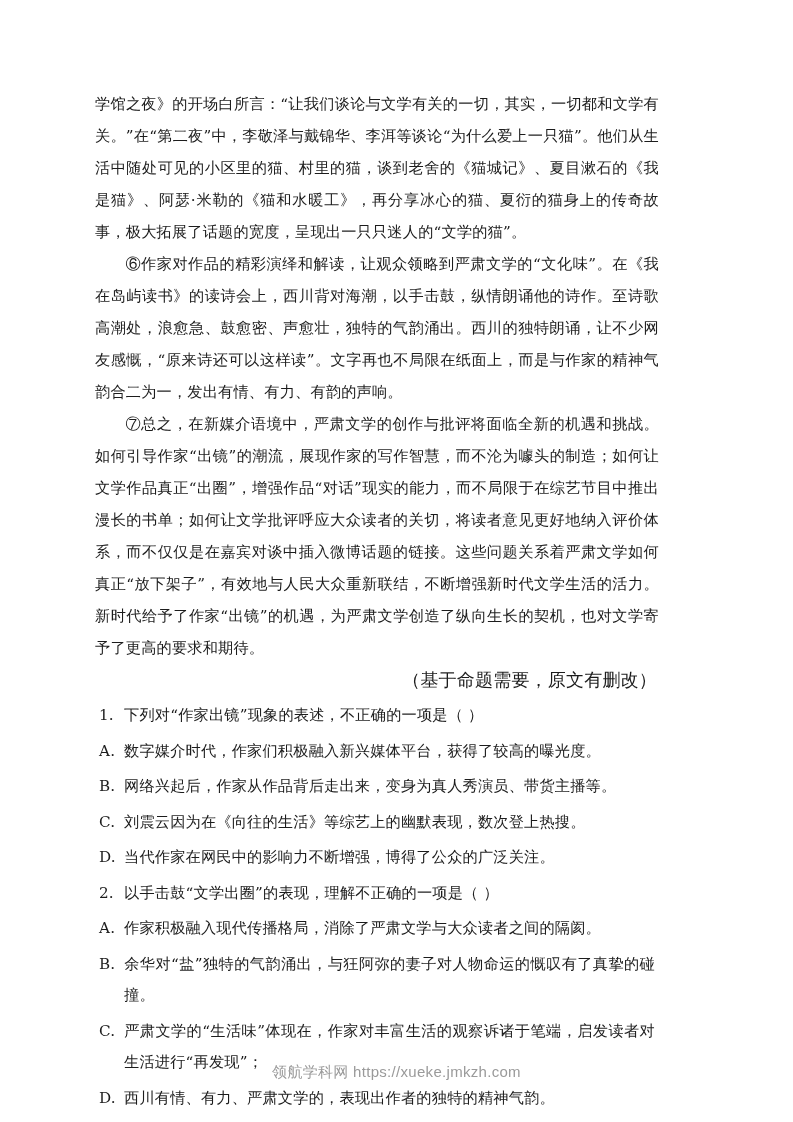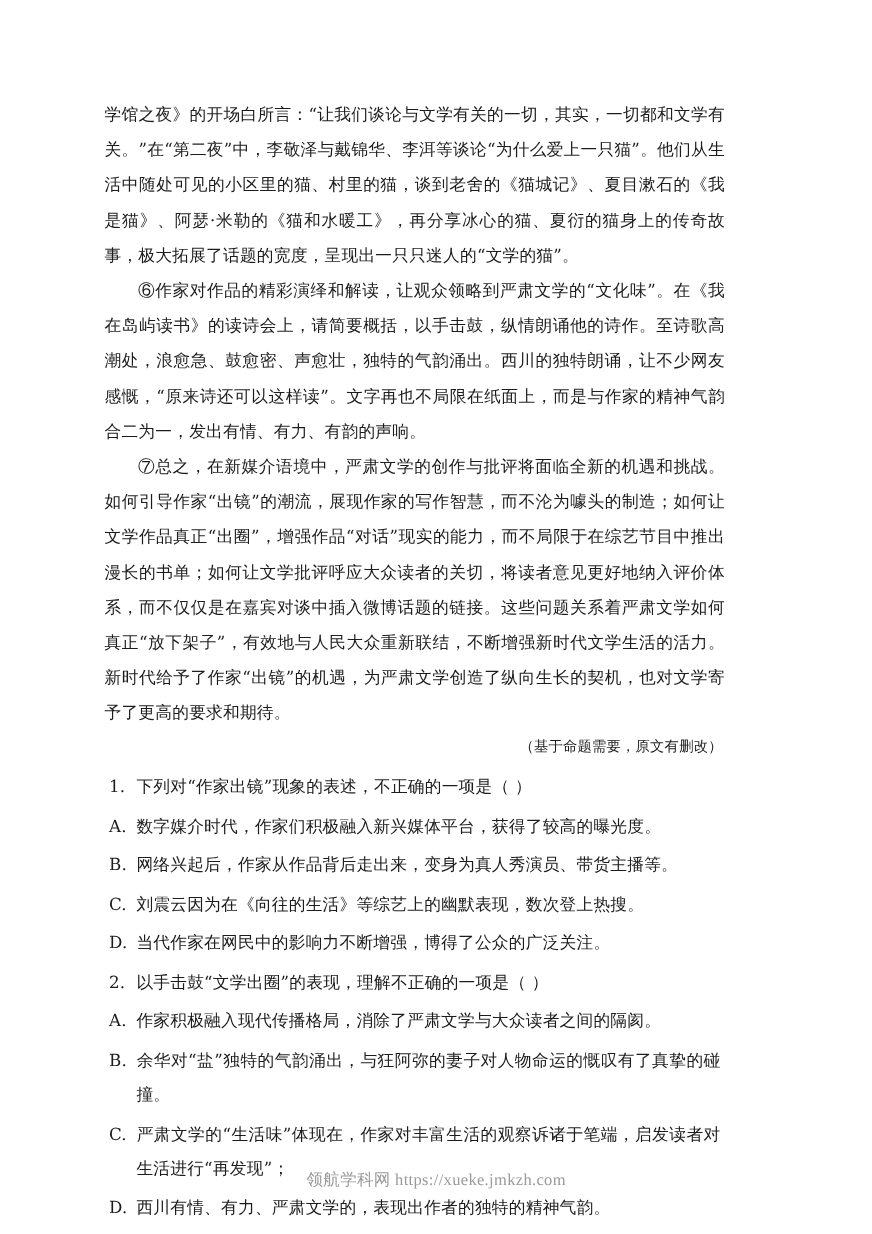--- a/index.html
+++ b/index.html
@@ -31,21 +31,21 @@
     letter-spacing: 0.2px;
     margin: 0;
   }
   .para-cont {
     text-indent: 0;
   }
   .para-indent {
     text-indent: 2em;
   }
   .attribution {
-    font-size: 13px;
+    font-size: 18px;
     line-height: 32px;
     text-align: right;
     margin: 0;
     padding-right: 2px;
     letter-spacing: 0.2px;
   }
   .q-block {
     margin: 0;
   }
   .q-line {
@@ -67,30 +67,30 @@
     position: absolute;
     left: 0;
     top: 1063px;
     width: 793px;
     text-align: center;
     font-family: "DejaVu Sans", "Liberation Sans", sans-serif;
     font-size: 15px;
     color: #9a9a9a;
     letter-spacing: 0.3px;
   }
-  .wm-site { font-family: Liberation Serif, serif; }
+  .wm-site { font-family: Liberation Sans, sans-serif; }
 </style>
 </head>
 <body>
 
 <div class="page">
 
   <p class="body-text para-cont">学馆之夜》的开场白所言：“让我们谈论与文学有关的一切，其实，一切都和文学有关。”在“第二夜”中，李敬泽与戴锦华、李洱等谈论“为什么爱上一只猫”。他们从生活中随处可见的小区里的猫、村里的猫，谈到老舍的《猫城记》、夏目漱石的《我是猫》、阿瑟·米勒的《猫和水暖工》，再分享冰心的猫、夏衍的猫身上的传奇故事，极大拓展了话题的宽度，呈现出一只只迷人的“文学的猫”。</p>
 
-  <p class="body-text para-indent">⑥作家对作品的精彩演绎和解读，让观众领略到严肃文学的“文化味”。在《我在岛屿读书》的读诗会上，请简要概括，以手击鼓，纵情朗诵他的诗作。至诗歌高潮处，浪愈急、鼓愈密、声愈壮，独特的气韵涌出。西川的独特朗诵，让不少网友感慨，“原来诗还可以这样读”。文字再也不局限在纸面上，而是与作家的精神气韵合二为一，发出有情、有力、有韵的声响。</p>
+  <p class="body-text para-indent">⑥作家对作品的精彩演绎和解读，让观众领略到严肃文学的“文化味”。在《我在岛屿读书》的读诗会上，西川背对海潮，以手击鼓，纵情朗诵他的诗作。至诗歌高潮处，浪愈急、鼓愈密、声愈壮，独特的气韵涌出。西川的独特朗诵，让不少网友感慨，“原来诗还可以这样读”。文字再也不局限在纸面上，而是与作家的精神气韵合二为一，发出有情、有力、有韵的声响。</p>
 
   <p class="body-text para-indent">⑦总之，在新媒介语境中，严肃文学的创作与批评将面临全新的机遇和挑战。如何引导作家“出镜”的潮流，展现作家的写作智慧，而不沦为噱头的制造；如何让文学作品真正“出圈”，增强作品“对话”现实的能力，而不局限于在综艺节目中推出漫长的书单；如何让文学批评呼应大众读者的关切，将读者意见更好地纳入评价体系，而不仅仅是在嘉宾对谈中插入微博话题的链接。这些问题关系着严肃文学如何真正“放下架子”，有效地与人民大众重新联结，不断增强新时代文学生活的活力。新时代给予了作家“出镜”的机遇，为严肃文学创造了纵向生长的契机，也对文学寄予了更高的要求和期待。</p>
 
   <p class="attribution">（基于命题需要，原文有删改）</p>
 
   <div class="q-block">
     <p class="q-line"><span class="q-label">1.</span><span>下列对“作家出镜”现象的表述，不正确的一项是（    ）</span></p>
     <p class="q-line"><span class="q-label">A.</span><span>数字媒介时代，作家们积极融入新兴媒体平台，获得了较高的曝光度。</span></p>
     <p class="q-line"><span class="q-label">B.</span><span>网络兴起后，作家从作品背后走出来，变身为真人秀演员、带货主播等。</span></p>
     <p class="q-line"><span class="q-label">C.</span><span>刘震云因为在《向往的生活》等综艺上的幽默表现，数次登上热搜。</span></p>

